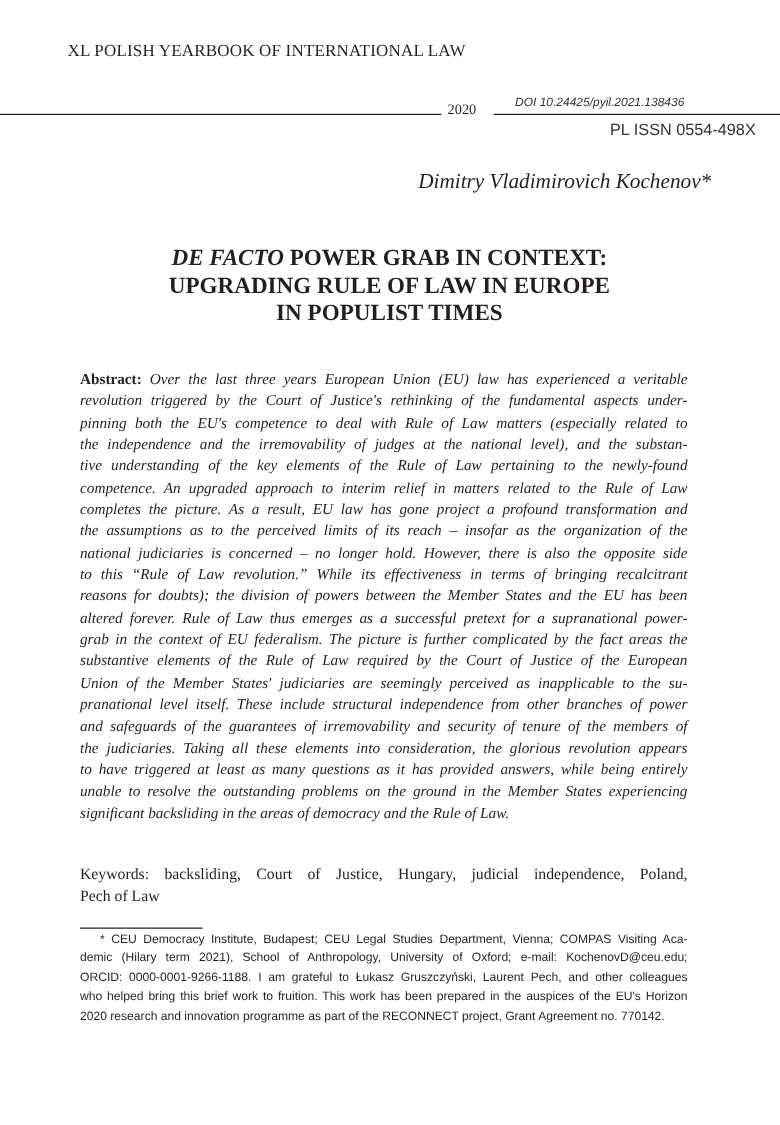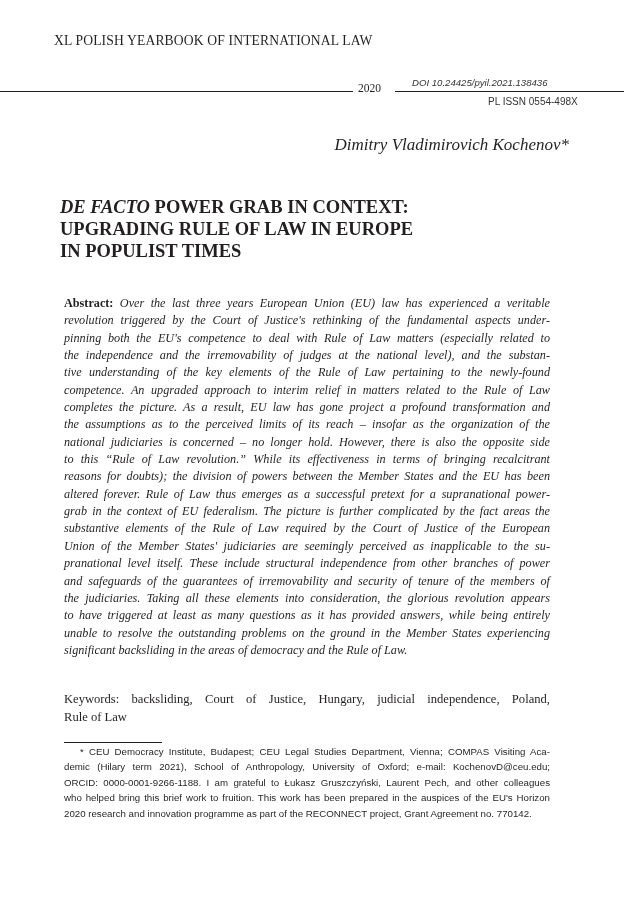--- a/index.html
+++ b/index.html
@@ -2,23 +2,23 @@
 <html><head>
 <meta charset="utf-8">
 <style>
   html, body { margin: 0; padding: 0; background: #ffffff; }
   body { width: 624px; height: 900px; position: relative; overflow: hidden; color: #231f20; font-family: "Liberation Serif", "DejaVu Serif", serif; }
   .journal { position: absolute; left: 54px; top: 33px; font-size: 13.6px; letter-spacing: 0.15px; white-space: nowrap; }
   .rule-left { position: absolute; left: 0; top: 91px; width: 353px; height: 0; border-top: 1.4px solid #231f20; }
   .year { position: absolute; left: 358px; top: 82px; font-size: 11.5px; }
   .rule-right { position: absolute; left: 395px; top: 91px; width: 229px; height: 0; border-top: 1.4px solid #231f20; }
   .doi { position: absolute; left: 412px; top: 77px; font-size: 9.6px; font-family: "Liberation Sans", sans-serif; white-space: nowrap; color: #333; font-style: italic; }
-  .issn { position: absolute; left: 488px; top: 96px; font-size: 10px; font-family: "Liberation Sans", sans-serif; white-space: nowrap; color: #333; }
+  .issn { position: absolute; left: 488px; top: 96px; font-size: 13px; font-family: "Liberation Sans", sans-serif; white-space: nowrap; color: #333; }
   .author { position: absolute; right: 55px; top: 135px; font-size: 17px; font-style: italic; white-space: nowrap; }
-  .title { position: absolute; left: 60px; width: 503px; top: 196px; text-align: left; font-weight: bold; font-size: 18.5px; line-height: 22px; }
+  .title { position: absolute; left: 60px; width: 503px; top: 196px; text-align: center; font-weight: bold; font-size: 18.5px; line-height: 22px; }
   .title .it { font-style: italic; }
   .abstract { position: absolute; left: 64px; width: 486px; top: 295px; font-size: 12.2px; line-height: 17.35px; text-align: justify; font-style: italic; }
   .abstract .lbl { font-style: normal; font-weight: bold; }
   .keywords { position: absolute; left: 64px; width: 486px; top: 691px; font-size: 12.6px; line-height: 17.5px; text-align: justify; }
   .keywords .lbl { font-weight: normal; }
   .fn-rule { position: absolute; left: 64px; top: 742px; width: 98px; height: 0; border-top: 1px solid #231f20; }
   .footnote { position: absolute; left: 64px; width: 486px; top: 744px; font-size: 9.7px; line-height: 15.4px; text-align: justify; font-family: "Liberation Sans", sans-serif; }
   .footnote .indent { display: inline-block; width: 16px; }
   .line { display: block; text-align-last: justify; }
   .line.last { text-align-last: left; }
@@ -60,21 +60,21 @@
   <span class="line">pranational level itself. These include structural independence from other branches of power</span>
   <span class="line">and safeguards of the guarantees of irremovability and security of tenure of the members of</span>
   <span class="line">the judiciaries. Taking all these elements into consideration, the glorious revolution appears</span>
   <span class="line">to have triggered at least as many questions as it has provided answers, while being entirely</span>
   <span class="line">unable to resolve the outstanding problems on the ground in the Member States experiencing</span>
   <span class="line last">significant backsliding in the areas of democracy and the Rule of Law.</span>
 </div>
 
 <div class="keywords">
   <span class="line"><span class="lbl">Keywords:</span><span> backsliding, Court of Justice, Hungary, judicial independence, Poland,</span></span>
-  <span class="line last">Rule of Law</span>
+  <span class="line last">Pech of Law</span>
 </div>
 
 <div class="fn-rule"></div>
 <div class="footnote">
   <span class="line"><span class="indent"></span><span>* CEU Democracy Institute, Budapest; CEU Legal Studies Department, Vienna; COMPAS Visiting Aca-</span></span>
   <span class="line">demic (Hilary term 2021), School of Anthropology, University of Oxford; e-mail: KochenovD@ceu.edu;</span>
   <span class="line">ORCID: 0000-0001-9266-1188. I am grateful to Łukasz Gruszczyński, Laurent Pech, and other colleagues</span>
   <span class="line">who helped bring this brief work to fruition. This work has been prepared in the auspices of the EU's Horizon</span>
   <span class="line last">2020 research and innovation programme as part of the RECONNECT project, Grant Agreement no. 770142.</span>
 </div>

